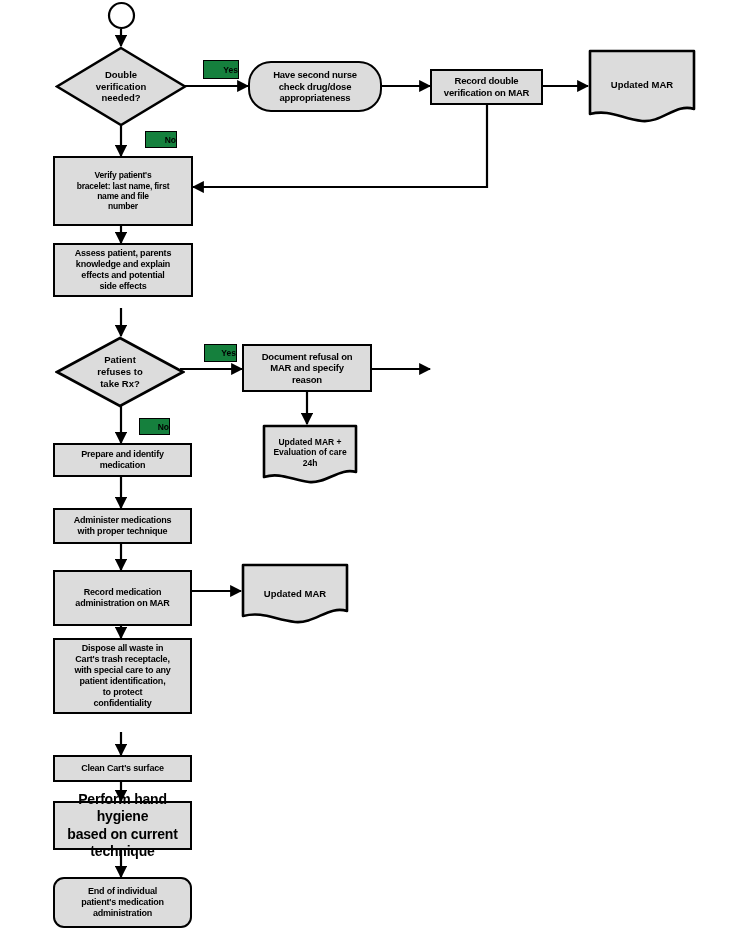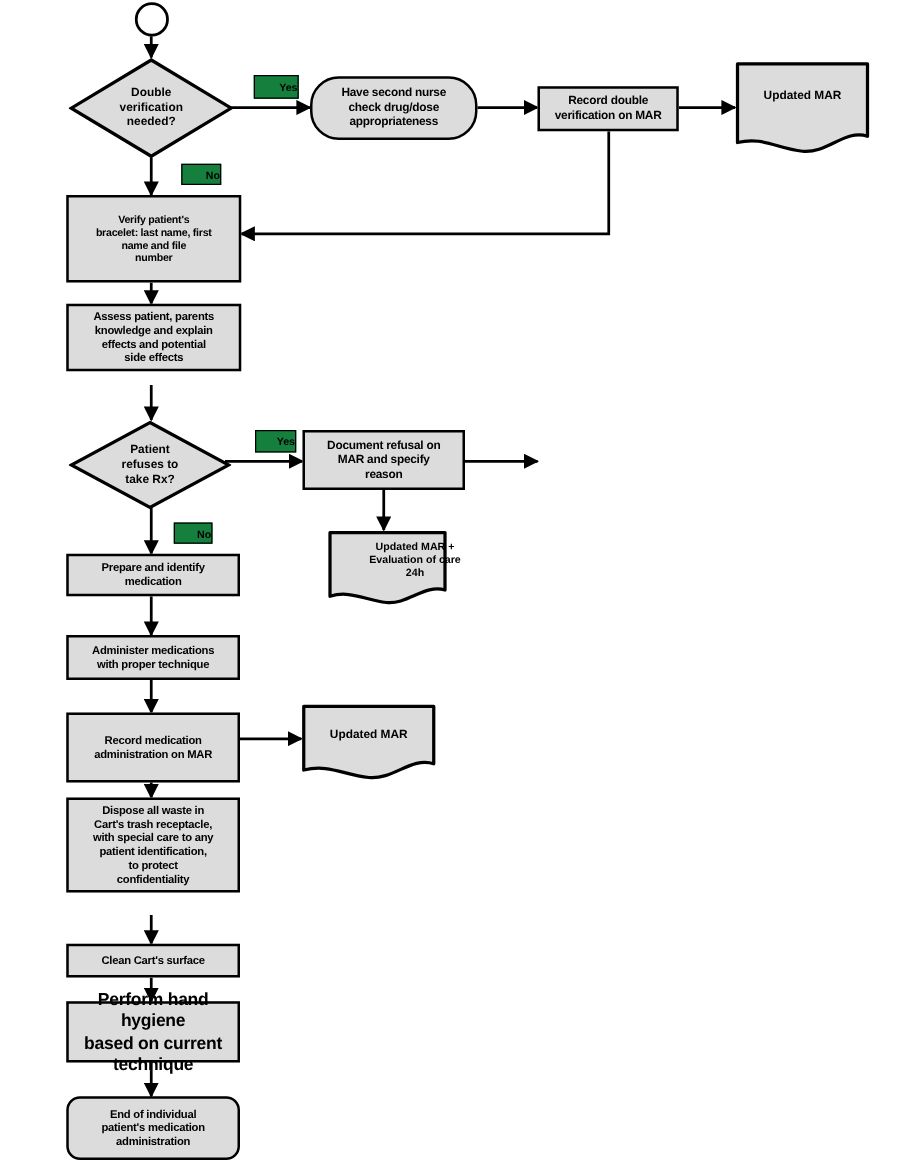--- a/index.html
+++ b/index.html
@@ -87,21 +87,21 @@
   .doc-wrap svg {
     position: absolute;
     left: 0; top: 0;
     display: block;
   }
   .doc-text {
     position: absolute;
     left: 0;
     width: 100%;
     display: flex;
-    align-items: flex-start;
+    align-items: flex-end;
     justify-content: center;
     text-align: center;
     font-weight: bold;
     color: #000000;
     line-height: 1.22;
   }
   .start-wrap {
     position: absolute;
   }
   .txt { display: block; white-space: pre-line; }
@@ -237,21 +237,21 @@
     <span>No</span>
   </div>
 
   <div class="node process" style="left:242px; top:344px; width:130px; height:48px; font-size:9.5px;">
     <span class="txt">Document refusal on
 MAR and specify
 reason</span>
   </div>
 
 
-  <div class="doc-wrap" style="left:262px; top:424px; width:96px; height:62px;padding-left:44px;">
+  <div class="doc-wrap" style="left:262px; top:424px; width:96px; height:62px;">
     <svg width="96" height="62" viewBox="0 0 96 62" xmlns="http://www.w3.org/2000/svg">
       <path d="M 2 2 L 94 2 L 94 48 C 78 43 64 60 47 58 C 30 56 18 48 2 53 Z" fill="#dcdcdc" stroke="#000000" stroke-width="2.6" stroke-linejoin="round"></path>
     </svg>
     <div class="doc-text" style="top:8px; height:36px; font-size:8.5px;">
       <span class="txt">Updated MAR +
 Evaluation of care
 24h</span>
     </div>
   </div>
 

